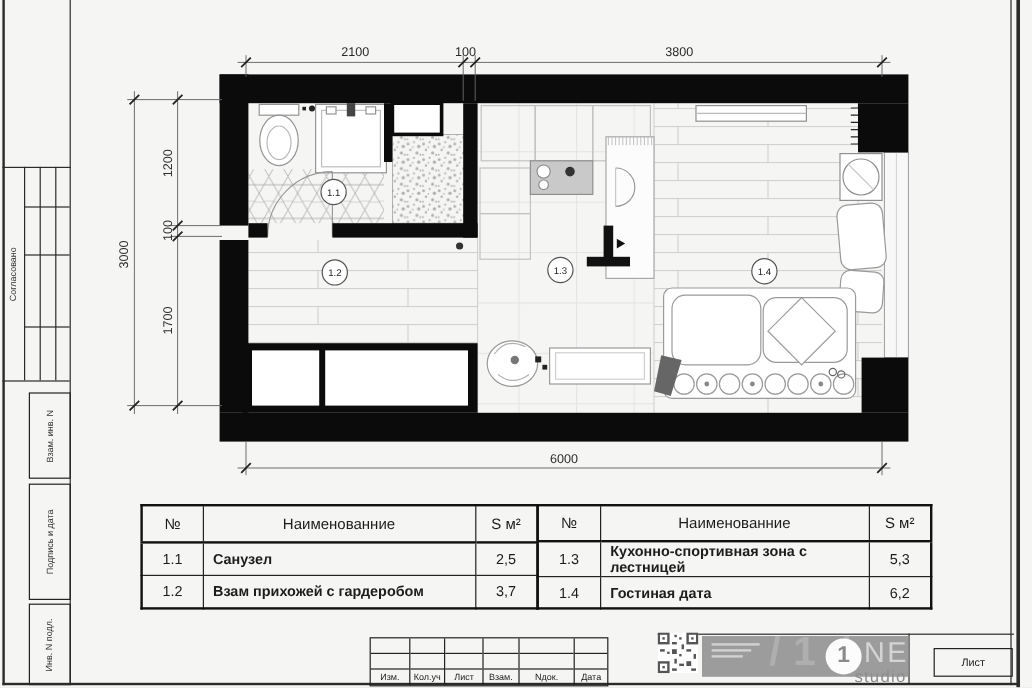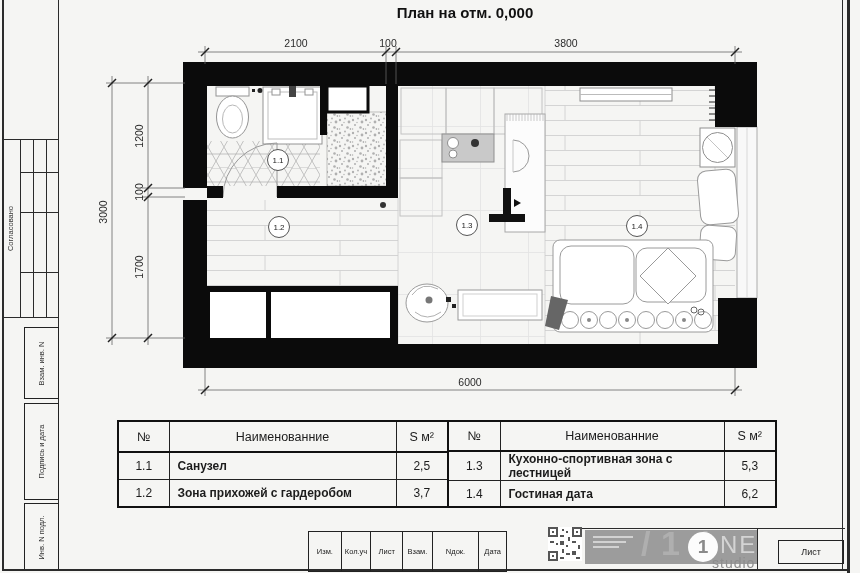--- a/index.html
+++ b/index.html
@@ -16,21 +16,21 @@
   
   #legend{position:absolute;left:117px;top:420px;display:flex;}
   #legend table{border-collapse:collapse;border:2px solid #111;font-size:12px;color:#1c1c1c;background:transparent;}
   #legend td{border:1px solid #222;height:25px;padding:0 4px;}
   #legend tr.head td{border-bottom:2px solid #111;height:28px;text-align:center;font-size:12.5px;}
   #legend td.c{text-align:center;}
   #legend td.n{text-align:left;padding-left:8px;font-weight:bold;}
   #legend table+table{margin-left:-2px;}
   
   #tblock{position:absolute;left:308px;top:531px;width:197px;height:39px;border:1.5px solid #222;display:flex;}
-  #tblock .col{border-right:1px solid #222;display:flex;flex-direction:row;}
+  #tblock .col{border-right:1px solid #222;display:flex;flex-direction:column;}
   #tblock .col:last-child{border-right:none;}
   #tblock .r{height:12px;border-bottom:1px solid #222;}
   #tblock .lab{flex:1;display:flex;align-items:center;justify-content:center;font-size:7.5px;color:#222;}
   #sheet-cell{position:absolute;left:778px;top:540px;width:64px;height:22px;border:1.3px solid #222;
               display:flex;align-items:center;justify-content:center;font-size:9px;color:#222;}
   
   #banner{position:absolute;left:585px;top:530px;width:172px;height:34px;background:#9c9c9c;overflow:hidden;}
   #banner .bar{position:absolute;height:2px;background:rgba(255,255,255,.55);}
   #banner .wm{position:absolute;color:rgba(255,255,255,.20);font-weight:bold;font-size:34px;top:-6px;}
   #logo-circle{position:absolute;left:688px;top:532px;width:30px;height:30px;border-radius:50%;
@@ -66,21 +66,20 @@
     <span>Подпись и дата</span>
   </div>
   <div class="box" style="left:24px;top:503px;width:33px;height:66px">
     <span>Инв. N подл.</span>
   </div>
 
   <div class="line" style="left:842px;top:0;width:1px;height:571px"></div>
   <div class="line" style="left:847px;top:0;width:2.5px;height:573px"></div>
   <div class="line" style="left:2px;top:569px;width:847px;height:1.5px"></div>
 
-  <div id="plan-title">План на отм. 0,000</div>
 
   <svg class="abs" style="left:95px;top:26px" width="670" height="392" viewBox="95 26 670 392">
     <defs>
       <pattern id="hexpat" width="16" height="28" patternUnits="userSpaceOnUse">
         <g fill="none" stroke="#ababab" stroke-width="0.7">
           <path d="M4,0 L12,0 L16,7 L12,14 L4,14 L0,7 Z"></path>
           <path d="M12,14 L20,14 L24,21 L20,28 L12,28 L8,21 Z"></path>
           <path d="M-4,14 L4,14 L8,21 L4,28 L-4,28 L-8,21 Z"></path>
         </g>
       </pattern>
@@ -287,21 +286,21 @@
         <td>Наименованние</td>
         <td>S м²</td>
       </tr>
       <tr>
         <td class="c">1.1</td>
         <td class="n">Санузел</td>
         <td class="c">2,5</td>
       </tr>
       <tr>
         <td class="c">1.2</td>
-        <td class="n">Зона прихожей с гардеробом</td>
+        <td class="n">Взам прихожей с гардеробом</td>
         <td class="c">3,7</td>
       </tr>
     </tbody>
       </table>
     <table>
       <colgroup>
           <col style="width:52px">
           <col style="width:224px">
           <col style="width:52px">
         </colgroup>

